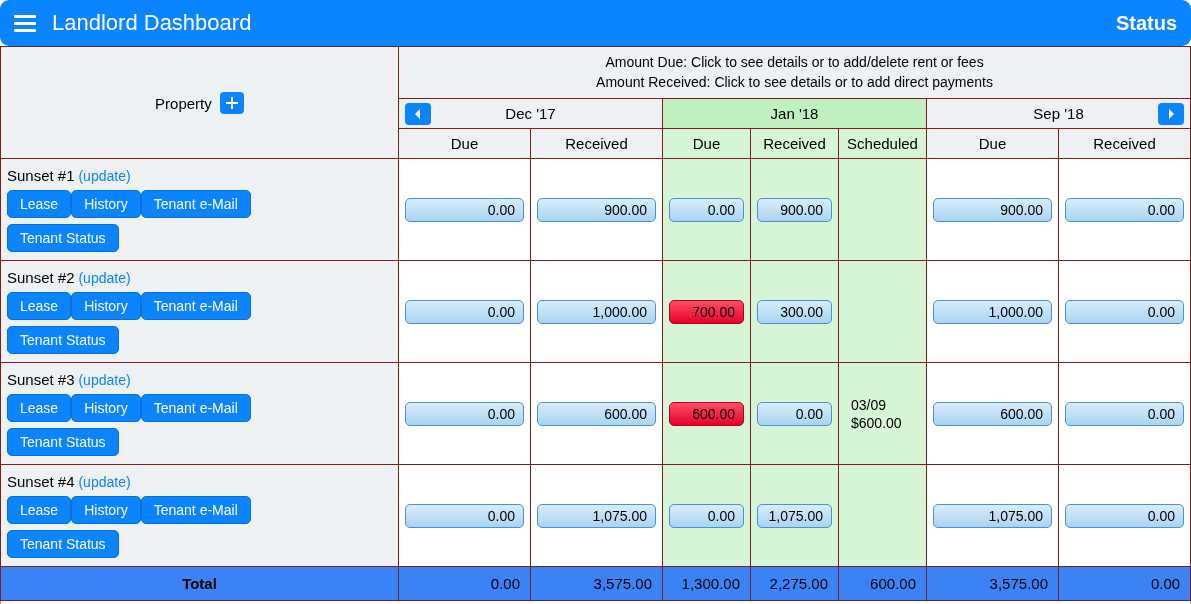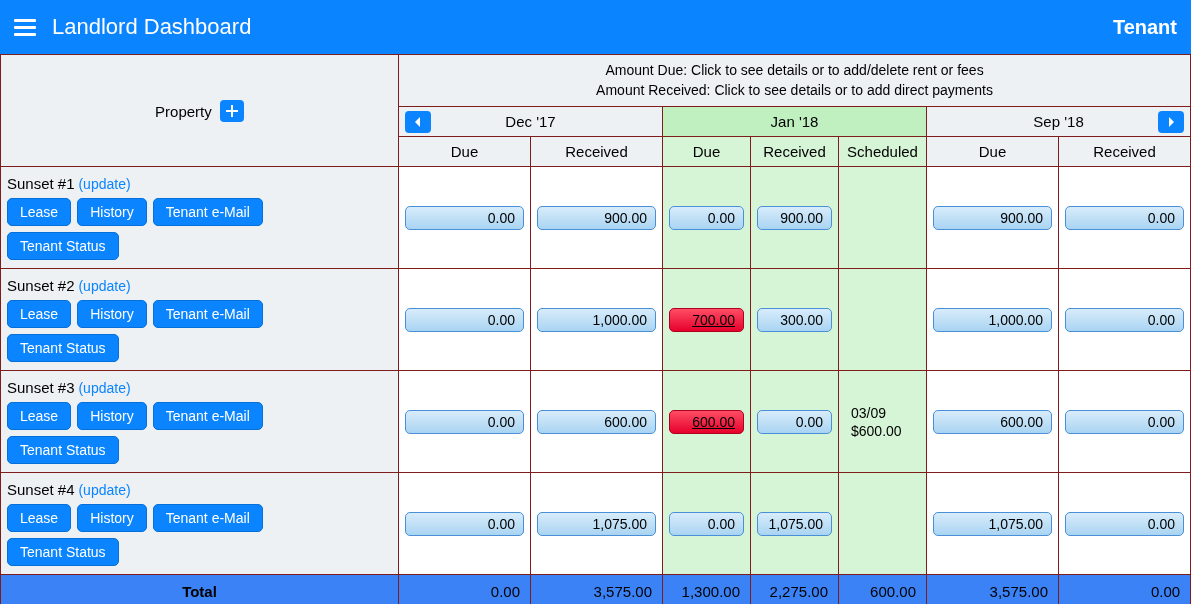--- a/index.html
+++ b/index.html
@@ -6,25 +6,26 @@
   body {
     margin: 0;
     font-family: Arial, Helvetica, sans-serif;
     font-size: 14px;
     background: #fff;
     width: 1191px;
   }
   .topbar {
     background: #0a84ff;
     color: #fff;
-    height: 54px;
+    height: 46px;
     display: flex;
     align-items: center;
     padding: 0 14px;
     justify-content: space-between;
+    border-radius: 9px;
   }
   .topbar-left { display: flex; align-items: center; gap: 16px; }
   .menu-icon { display:inline-flex; flex-direction:column; gap:4px; cursor:pointer; padding:4px 0;}
   .menu-icon span { display:block; width:22px; height:3px; background:#fff; border-radius:1px;}
   .title { font-size: 22px; font-weight: 500; }
   .logout { font-size: 20px; font-weight: 600; cursor:pointer; }
   table { border-collapse: collapse; width: 100%; table-layout: fixed; }
   th, td { border: 1px solid #7f1d1d; padding: 4px 6px; vertical-align: middle; }
   .hdr-bg { background: #eef1f4; }
   .instr { text-align:center; font-size:14px; padding:6px 0; line-height:1.4;}
@@ -40,38 +41,38 @@
     width:26px; height:22px; background:#0a84ff; color:#fff;
     border-radius:4px; cursor:pointer; font-weight:700;
   }
   .month-cell { position:relative; text-align:center; font-size:15px; padding:6px 12px;}
   .sub-hdr { text-align:center; font-size:15px; padding:6px 0;}
   .cur-month { background:#d6f5d6; }
   .cur-month-deep { background:#c0efc0; }
   .prop-cell { background:#eef1f4; padding:8px 6px;}
   .prop-name { color:#000; font-size:15px; }
   .update-link { color:#0a84ff; cursor:pointer; font-size:14px;}
-  .btn-row { display:flex; flex-wrap:wrap; gap:6px; margin-top:6px;}
+  .btn-row { display:flex; flex-wrap:wrap; margin-top:6px;}
   .pill {
     background:#0a84ff; color:#fff; border-radius:5px;
     padding:5px 12px; font-size:14px; cursor:pointer;
     border:1px solid #0670d8;
   }
   .val-cell { text-align:right; padding:0 6px; height:86px; background:#fff;}
   .val-cell.cur { background:#d6f5d6; }
   .value-btn {
     display:inline-block; width:100%; max-width:120px;
     background: linear-gradient(#d8ecfb,#a9d4f2);
     border:1px solid #4a90d9; border-radius:5px;
     text-align:right; padding:3px 8px; font-size:14px;
     cursor:pointer; float:right;
   }
   .value-btn.alert {
     background: linear-gradient(#ff4d66,#e6002b);
-    border-color:#b00020; color:#000;text-decoration:underline;
+    border-color:#b00020; color:#000;
   }
   .sched-text { text-align:left; font-size:14px; line-height:1.3; padding-left:6px;}
   .total-row td { text-align:right; font-size:15px; padding:8px 10px; background:#3b82f6;}
   .total-row td.lbl { text-align:center; font-weight:700;}
   .footer {
     border:1px solid #999; border-top:none;
     padding:6px 12px; display:flex; align-items:center;
     gap:20px;
   }
   .col-prop { width: 398px; }
@@ -88,21 +89,21 @@
 
 <div class="topbar">
   <div class="topbar-left">
     <div class="menu-icon">
         <span></span>
         <span></span>
         <span></span>
       </div>
     <div class="title">Landlord Dashboard</div>
   </div>
-  <div class="logout">Tenant</div>
+  <div class="logout">Status</div>
 </div>
 
 <table>
   <colgroup>
     <col class="col-prop">
       <col class="col-a">
       <col class="col-b">
     <col class="col-c">
       <col class="col-d">
       <col class="col-e">

